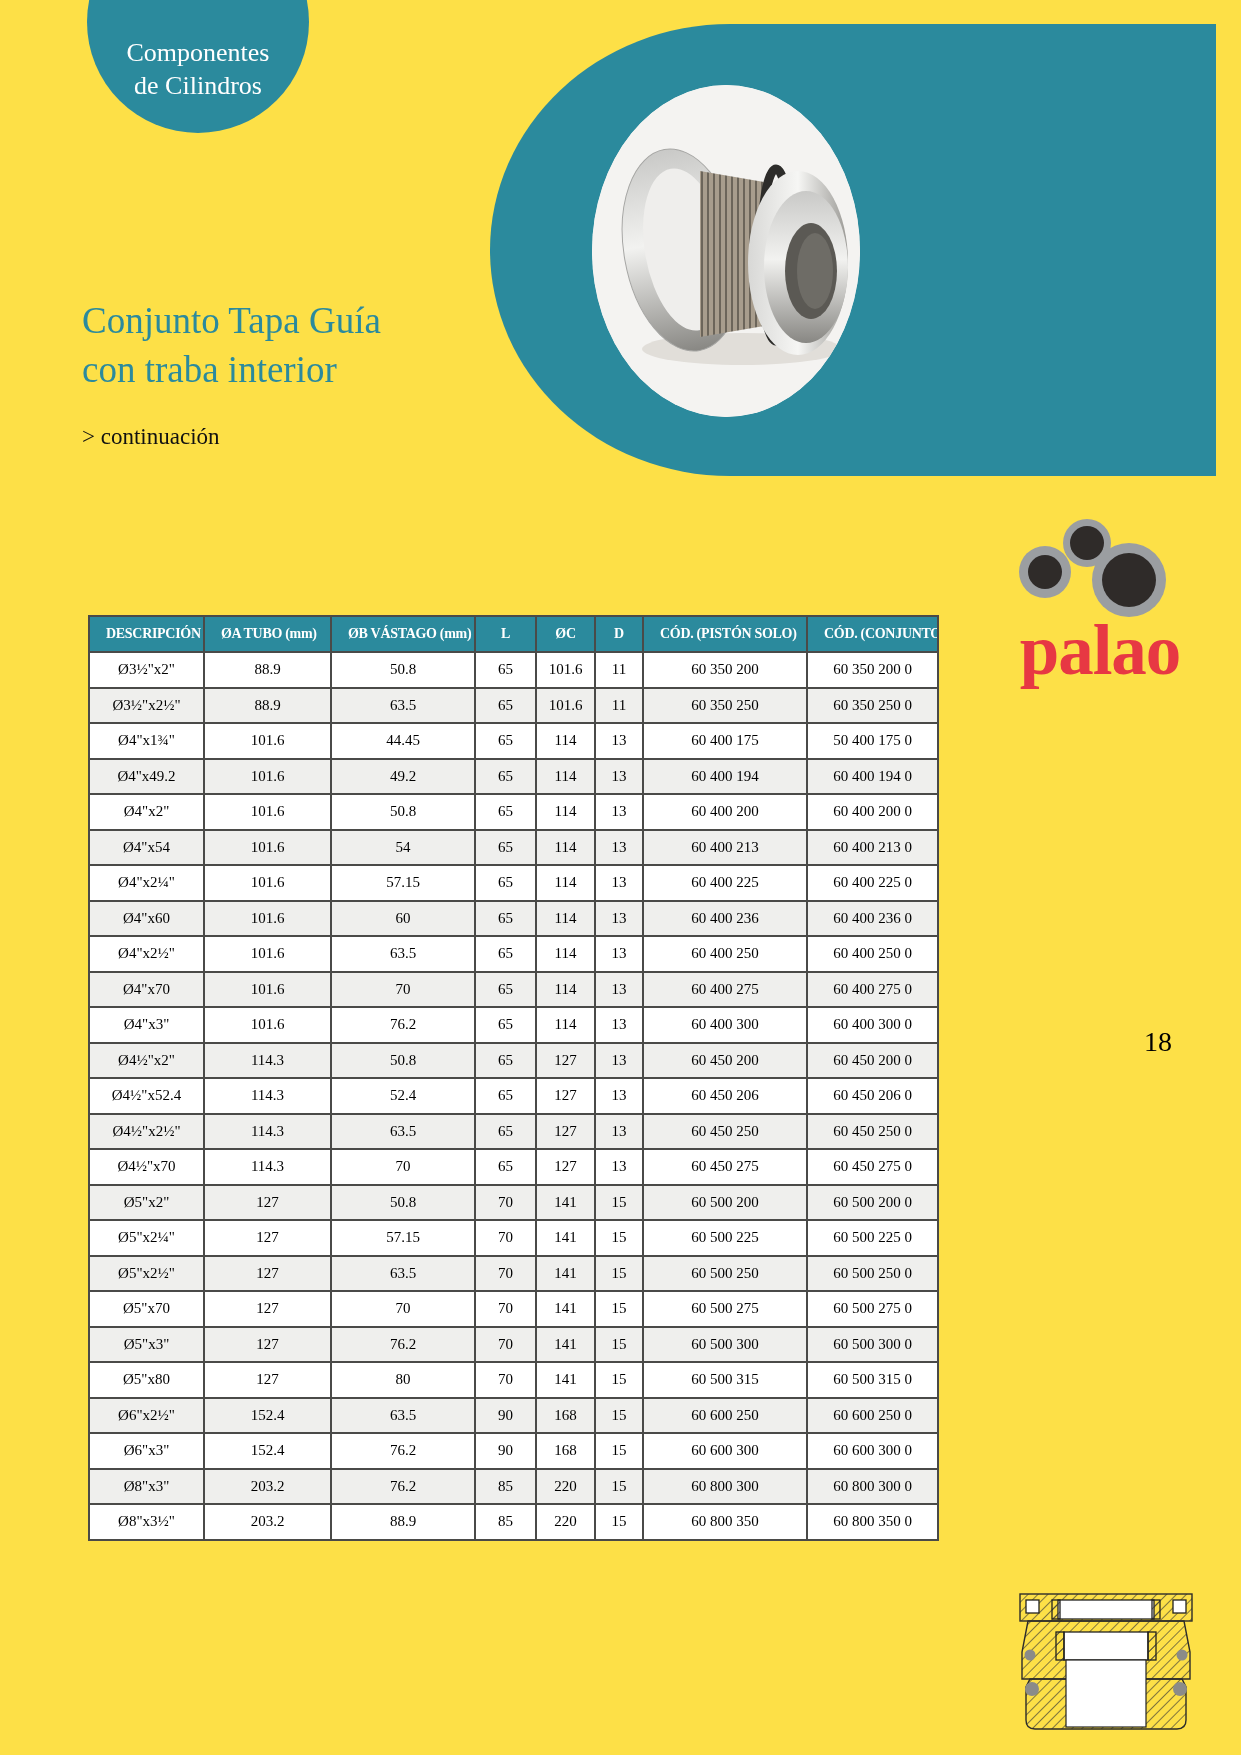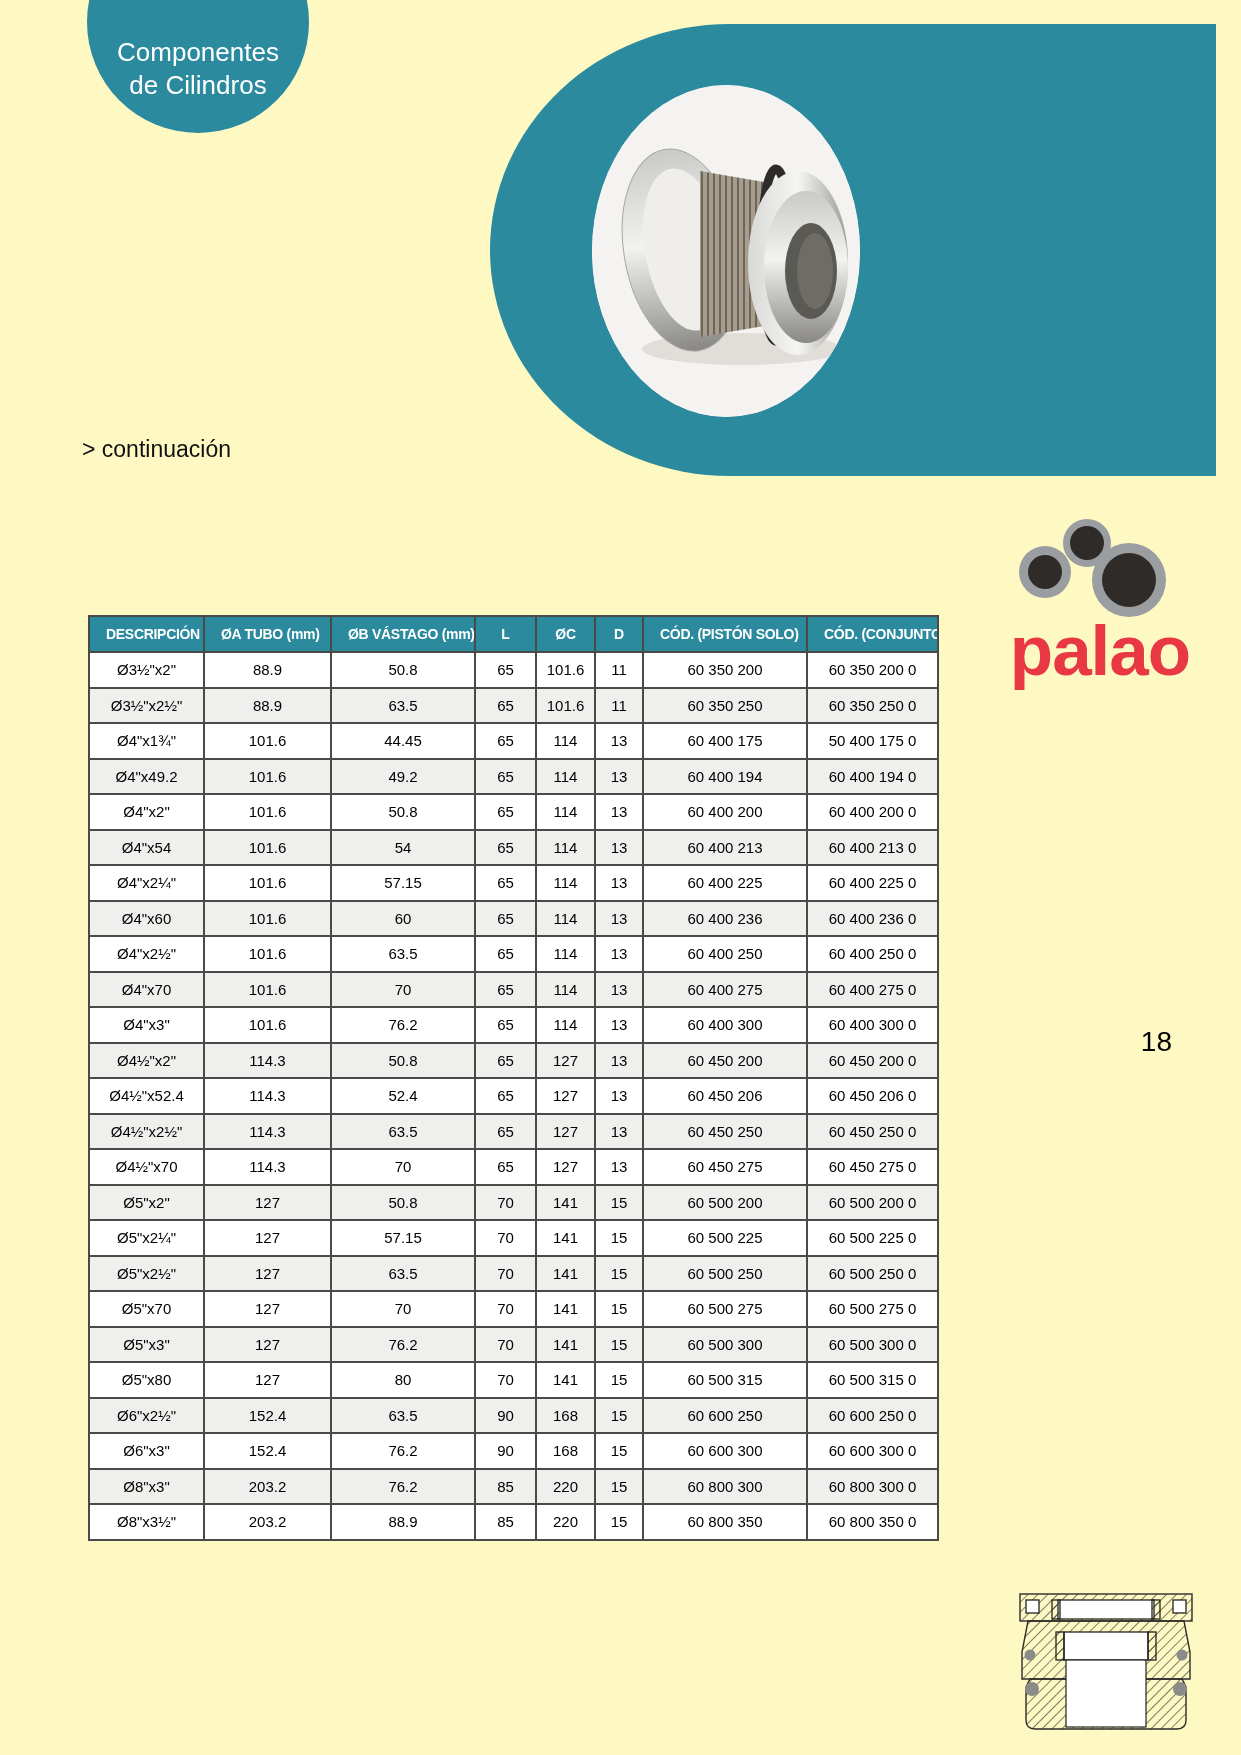--- a/index.html
+++ b/index.html
@@ -6,22 +6,22 @@
     --teal:#2b8a9d;
     --red:#e73843;
     --row-alt:#efefed;
     --border:#4a4a48;
     --ink:#1a1a1a;
   }
   html,body{margin:0;padding:0;background:#fff;}
   .page{
     position:relative;
     width:1241px;height:1755px;
-    background:#fef9c3;
-    font-family:Liberation Sans, sans-serif;
+    background:#fde047;
+    font-family:Liberation Serif, serif;
     overflow:hidden;
     color:var(--ink);
   }
   
   .badge{
     position:absolute;left:87px;top:-89px;width:222px;height:222px;
     border-radius:50%;background:var(--teal);
   }
   .badge-text{
     position:absolute;left:0;right:0;top:125px;
@@ -37,21 +37,21 @@
     position:absolute;left:102px;top:61px;width:268px;height:332px;
     border-radius:50%;background:#f4f3f1;overflow:hidden;
   }
   
   .title{
     position:absolute;left:82px;top:296px;margin:0;
     font-size:37px;line-height:49px;font-weight:400;color:var(--teal);
   }
   .subtitle{
     position:absolute;left:82px;top:424px;
-    font-size:23px;color:#111;margin-top:12px;
+    font-size:23px;color:#111;
   }
   
   .logo{position:absolute;left:1000px;top:508px;width:210px;height:180px;}
   .logo-circles{position:absolute;left:5px;top:0;}
   .logo-text{
     position:absolute;left:0;top:102px;width:200px;text-align:center;
     font-size:71px;font-weight:700;color:var(--red);letter-spacing:-1px;
   }
   
   .page-number{
@@ -117,20 +117,24 @@
         <path d="M108,86 L178,98 L178,240 L108,252 Z" fill="url(#thr)"></path>
         <ellipse cx="184" cy="170" rx="15" ry="86" fill="none" stroke="#2d2c2a" stroke-width="9"></ellipse>
         <ellipse cx="206" cy="178" rx="50" ry="92" fill="url(#sv2)"></ellipse>
         <ellipse cx="214" cy="182" rx="42" ry="76" fill="url(#sv1)"></ellipse>
         <ellipse cx="219" cy="186" rx="26" ry="48" fill="#5b5954"></ellipse>
         <ellipse cx="223" cy="186" rx="18" ry="38" fill="#6e6c66"></ellipse>
       </svg>
     </div>
   </div>
 
+  <h1 class="title">
+    <span>Conjunto Tapa Guía</span><br>
+    <span>con traba interior</span>
+  </h1>
   <div class="subtitle">&gt; continuación</div>
 
   <div class="logo">
     <svg class="logo-circles" width="170" height="115" viewBox="0 0 170 115">
       <circle cx="40" cy="64" r="26" fill="#9b9ea1"></circle>
         <circle cx="40" cy="64" r="17" fill="#2f2b29"></circle>
       <circle cx="82" cy="35" r="24" fill="#9b9ea1"></circle>
         <circle cx="82" cy="35" r="17" fill="#2f2b29"></circle>
       <circle cx="124" cy="72" r="37" fill="#9b9ea1"></circle>
         <circle cx="124" cy="72" r="27" fill="#2f2b29"></circle>

